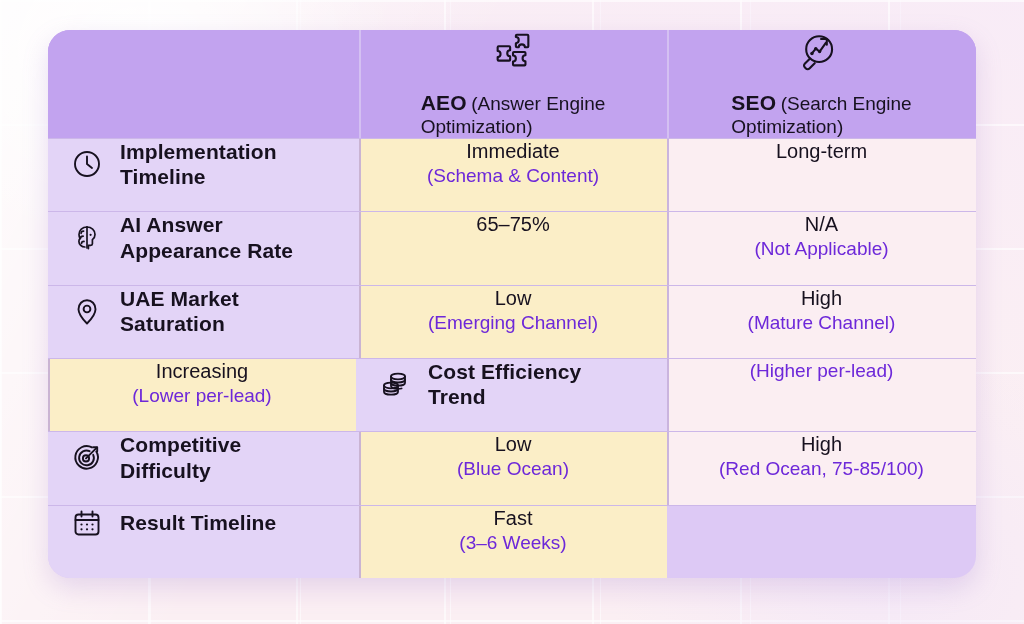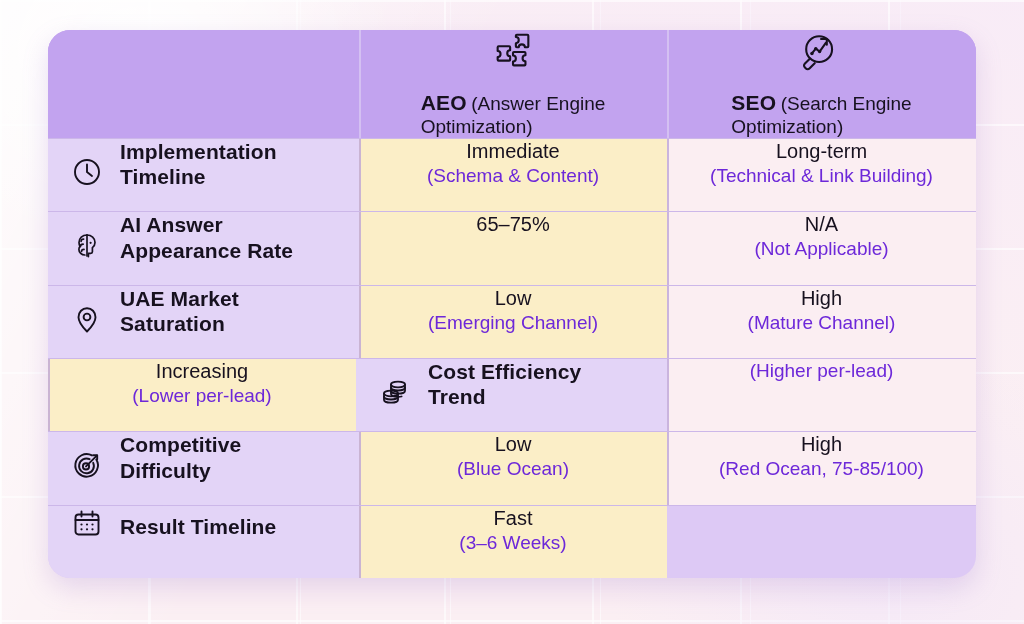--- a/index.html
+++ b/index.html
@@ -126,21 +126,21 @@
   .head-sub {
     font-size: 19px;
     color: #17111f;
     font-weight: normal;
     white-space: pre-line;
   }
 
   
   .label-inner {
     display: flex;
-    align-items: flex-end;
+    align-items: center;
     gap: 16px;
     padding-left: 22px;
     width: 100%;
   }
   .row-icon {
     flex: 0 0 34px;
     width: 34px; height: 34px;
     display: flex;
     align-items: center;
     justify-content: center;
@@ -244,21 +244,20 @@
     </div>
     <div class="cell col-aeo">
       <div class="value-inner">
         <span class="v-main">Immediate</span>
         <span class="v-sub">(Schema &amp; Content)</span>
       </div>
     </div>
     <div class="cell col-seo">
       <div class="value-inner">
         <span class="v-main">Long-term</span>
-        <span class="v-sub">(Technical &amp; Link Building)</span>
       </div>
     </div>
   </div>
 
   <div class="trow body-row">
     <div class="cell col-label">
       <div class="label-inner">
         <span class="row-icon">
           <svg viewBox="0 0 32 32" fill="none" stroke="#17111f" stroke-width="1.7" stroke-linecap="round" stroke-linejoin="round">
             <path d="M16 5c-4.6 0-8 3.3-8 7.6 0 1.4.4 2.6 1 3.6-.7.9-1.1 2-1.1 3.2 0 3.1 2.7 5.6 6 5.6"></path>

